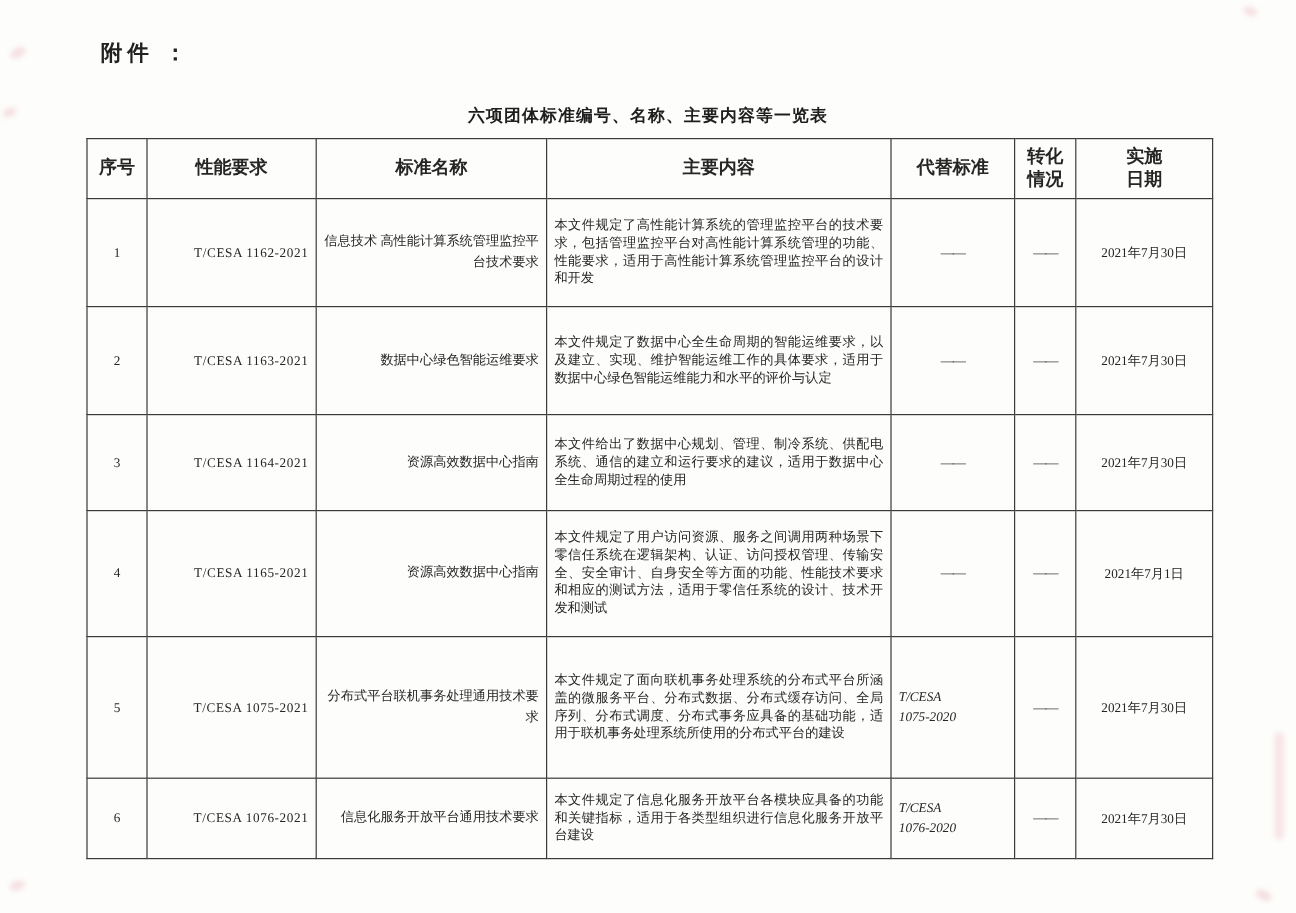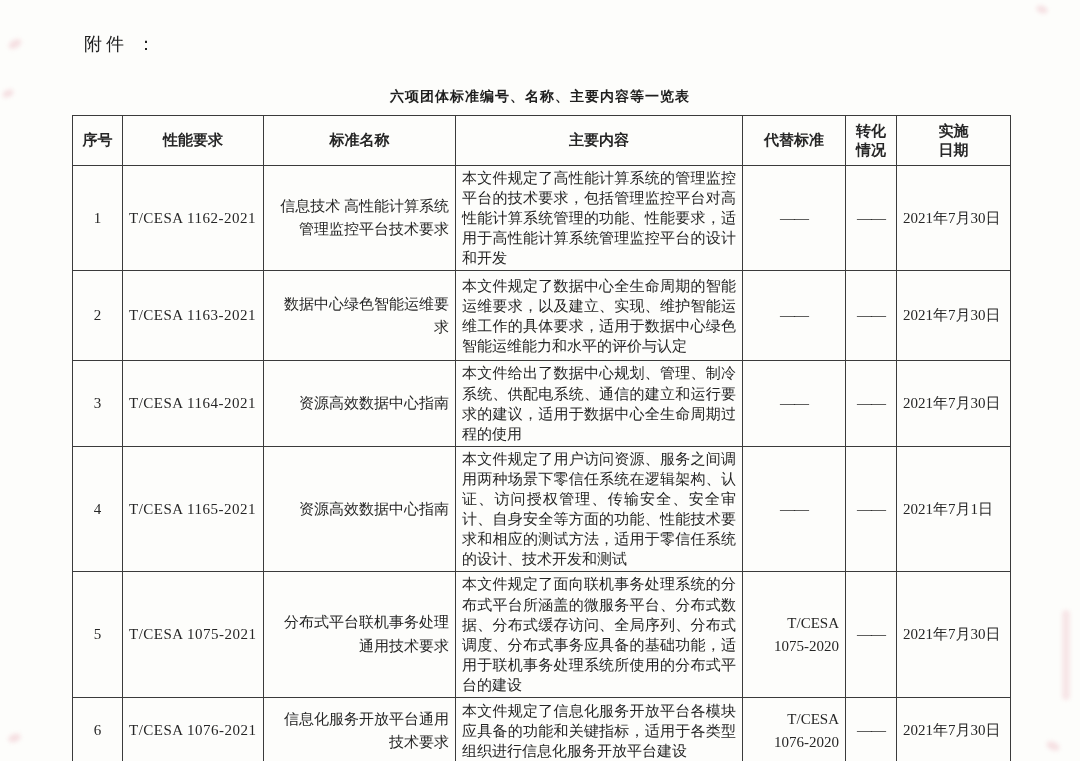--- a/index.html
+++ b/index.html
@@ -15,53 +15,53 @@
   .a1{left:8px;top:40px;width:14px;height:8px;transform:rotate(-30deg);}
   .a2{left:2px;top:90px;width:12px;height:7px;transform:rotate(-25deg);}
   .a3{left:1036px;top:6px;width:12px;height:7px;transform:rotate(20deg);}
   .a4{left:8px;top:734px;width:13px;height:8px;transform:rotate(-20deg);}
   .a5{left:1062px;top:610px;width:8px;height:90px;border-radius:4px;opacity:.28;}
   .a6{left:1046px;top:742px;width:14px;height:8px;transform:rotate(25deg);}
 
   .attachment{
     position:absolute;left:84px;top:32px;
     font-family:"Liberation Sans","DejaVu Sans",sans-serif;
-    font-weight:normal;font-size:18px;letter-spacing:4px;color:#222;
+    font-weight:bold;font-size:18px;letter-spacing:4px;color:#222;
   }
   .doc-title{
     position:absolute;left:0;top:88px;width:1080px;text-align:center;
     font-family:"Liberation Sans","DejaVu Sans",sans-serif;
     font-weight:bold;font-size:14px;color:#1e1e1e;letter-spacing:1px;
   }
   table.std{
     position:absolute;left:72px;top:115px;
     border-collapse:collapse;table-layout:fixed;width:938px;
     background:transparent;
     padding-left:24px;
   }
   table.std td,table.std th{
     border:1.6px solid #3b3b3b;
     padding:2px 6px;
     vertical-align:middle;
-    font-size:15px;
+    font-size:11px;
     color:#262626;
     overflow:hidden;
   }
   table.std th{
     font-family:"Liberation Sans","DejaVu Sans",sans-serif;
     font-weight:bold;font-size:15px;text-align:center;
     white-space:pre-line;line-height:1.25;
   }
   .c-center{text-align:center;}
-  .c-code{text-align:left;font-size:15px;white-space:nowrap;letter-spacing:.5px;margin-left:35px;}
+  .c-code{text-align:right;font-size:15px;white-space:nowrap;letter-spacing:.5px;margin-left:35px;}
   .c-name{text-align:right;font-size:15px;line-height:1.55;padding-left:9px;padding-right:6px;}
   .c-content{text-align:justify;text-justify:inter-character;font-size:14.3px;line-height:1.34;padding-left:7px;padding-right:7px;}
-  .c-replace{text-align:right;white-space:pre-line;font-size:14.5px;line-height:1.5;}
+  .c-replace{text-align:left;white-space:pre-line;font-size:14.5px;line-height:1.5;font-style:italic;}
   .c-dash{text-align:center;letter-spacing:-1px;font-size:15px;}
-  .c-date{white-space:nowrap;font-size:14.3px;margin-left:48px;}
+  .c-date{text-align:center;white-space:nowrap;font-size:14.3px;margin-left:48px;}
 </style>
 </head>
 <body>
 
 <div class="page">
 
   <div class="artifact a1"></div>
   <div class="artifact a2"></div>
   <div class="artifact a3"></div>
   <div class="artifact a4"></div>

